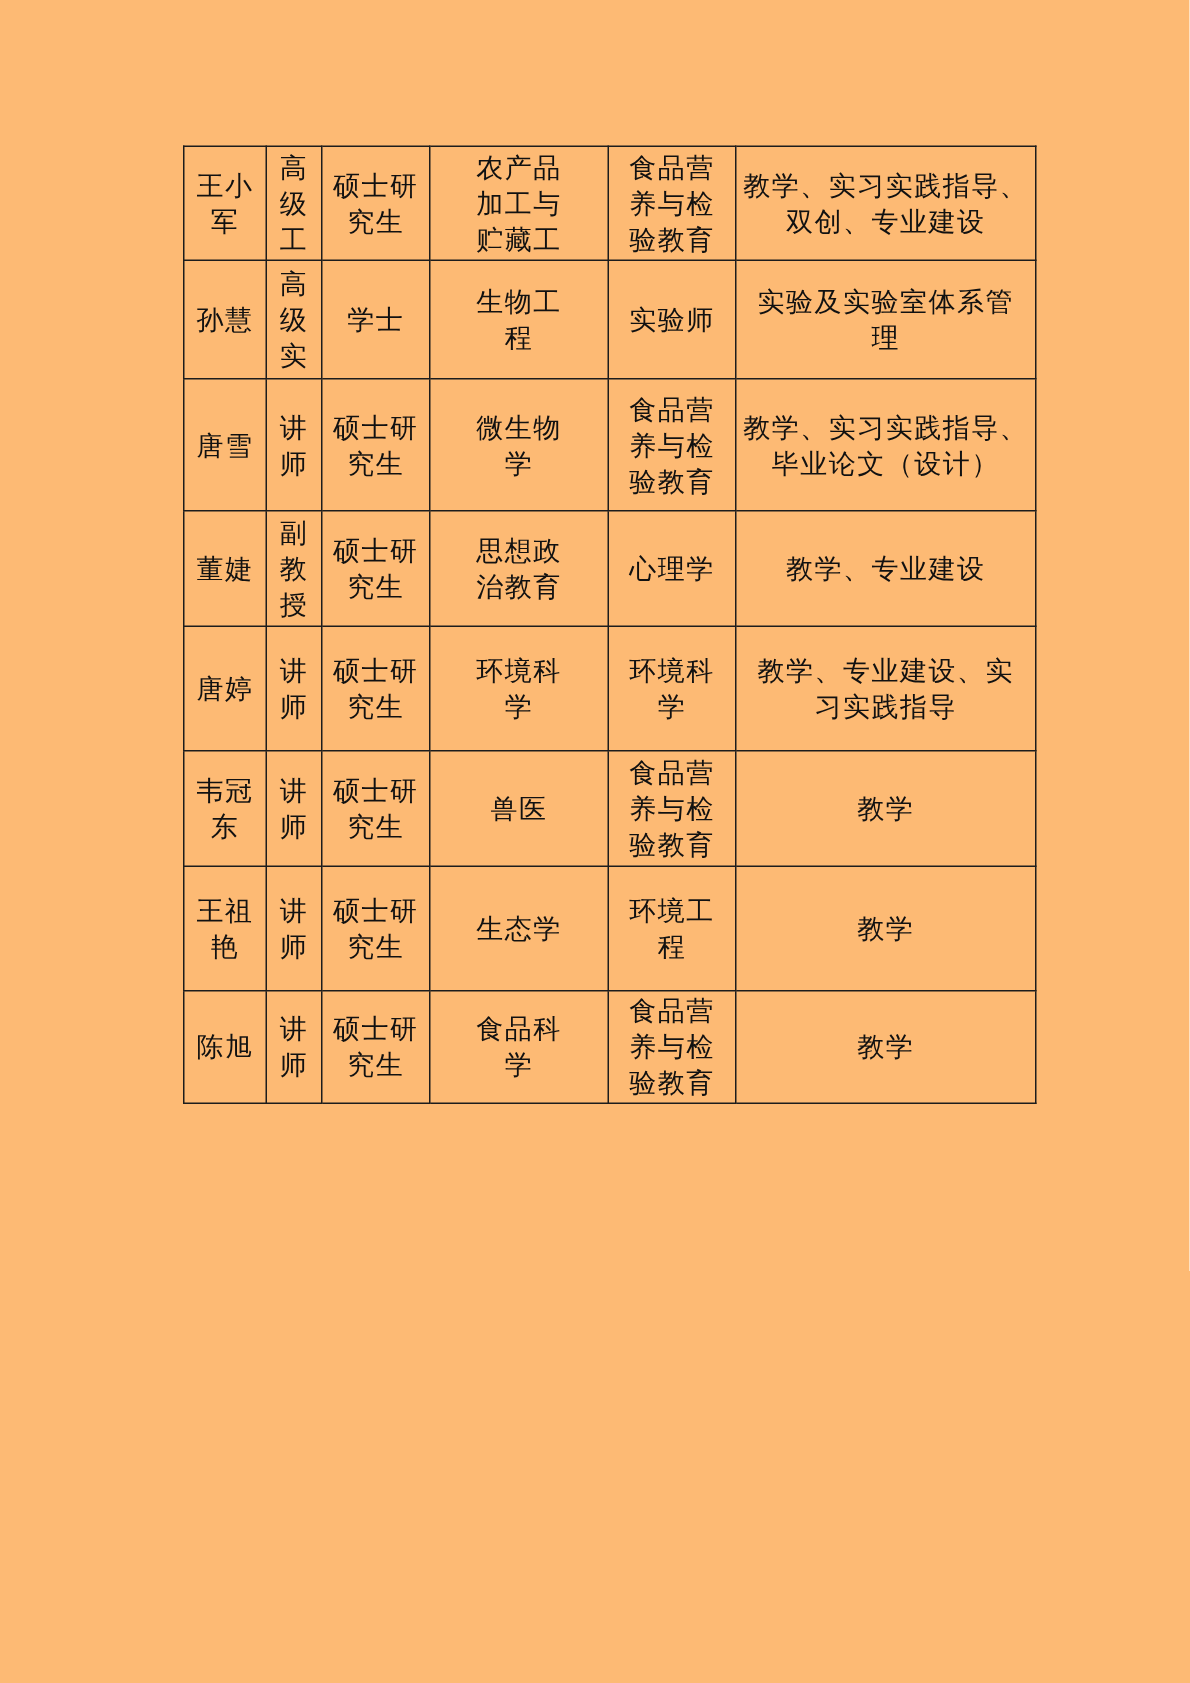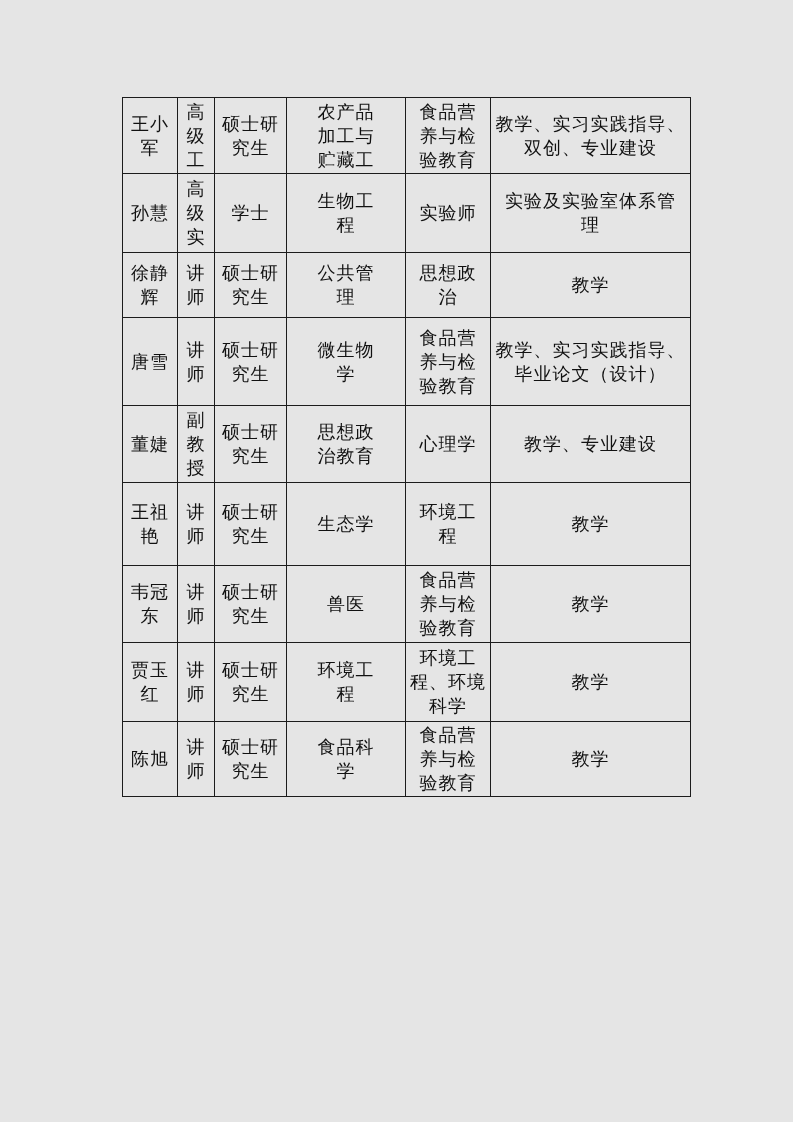--- a/index.html
+++ b/index.html
@@ -4,21 +4,21 @@
 <style>
   html, body {
     margin: 0;
     padding: 0;
     background: #ffffff;
   }
   .page {
     position: relative;
     width: 793px;
     height: 1122px;
-    background: #e5e5e5;
+    background: #fdba74;
     overflow: hidden;
     font-family: "Liberation Serif", "DejaVu Serif", serif;
     color: #111111;
   }
   table.doc-table {
     position: absolute;
     left: 122px;
     top: 97px;
     width: 568px;
     table-layout: fixed;
@@ -72,33 +72,20 @@
         <td>高
 级
 实</td>
         <td>学士</td>
         <td>生物工
 程</td>
         <td>实验师</td>
         <td>实验及实验室体系管
 理</td>
       </tr>
-      <tr style="height:65px">
-        <td>徐静
-辉</td>
-        <td>讲
-师</td>
-        <td>硕士研
-究生</td>
-        <td>公共管
-理</td>
-        <td>思想政
-治</td>
-        <td>教学</td>
-      </tr>
       <tr style="height:88px">
         <td>唐雪</td>
         <td>讲
 师</td>
         <td>硕士研
 究生</td>
         <td>微生物
 学</td>
         <td>食品营
 养与检
@@ -112,56 +99,55 @@
 教
 授</td>
         <td>硕士研
 究生</td>
         <td>思想政
 治教育</td>
         <td>心理学</td>
         <td>教学、专业建设</td>
       </tr>
       <tr style="height:83px">
-        <td>王祖
-艳</td>
+        <td>唐婷</td>
         <td>讲
 师</td>
         <td>硕士研
 究生</td>
-        <td>生态学</td>
-        <td>环境工
-程</td>
-        <td>教学</td>
+        <td>环境科
+学</td>
+        <td>环境科
+学</td>
+        <td>教学、专业建设、实
+习实践指导</td>
       </tr>
       <tr style="height:77px">
         <td>韦冠
 东</td>
         <td>讲
 师</td>
         <td>硕士研
 究生</td>
         <td>兽医</td>
         <td>食品营
 养与检
 验教育</td>
         <td>教学</td>
       </tr>
-      <tr style="height:79px">
-        <td>贾玉
-红</td>
+      <tr style="height:83px">
+        <td>王祖
+艳</td>
         <td>讲
 师</td>
         <td>硕士研
 究生</td>
+        <td>生态学</td>
         <td>环境工
 程</td>
-        <td>环境工
-程、环境
-科学</td>
         <td>教学</td>
       </tr>
       <tr style="height:75px">
         <td>陈旭</td>
         <td>讲
 师</td>
         <td>硕士研
 究生</td>
         <td>食品科
 学</td>

